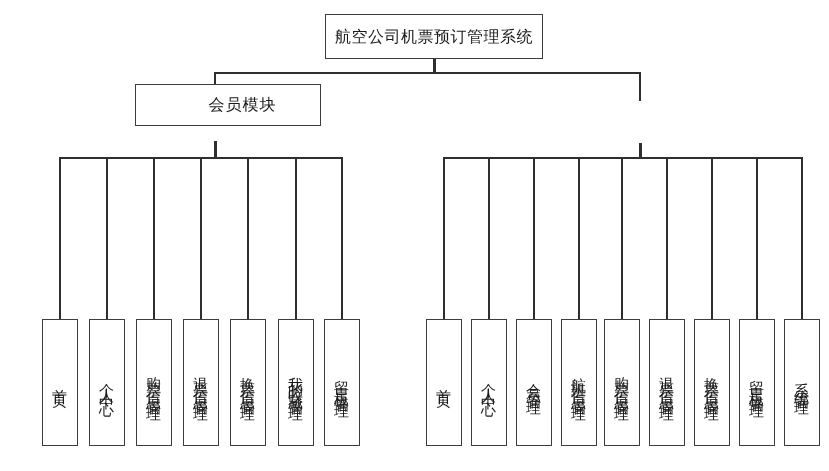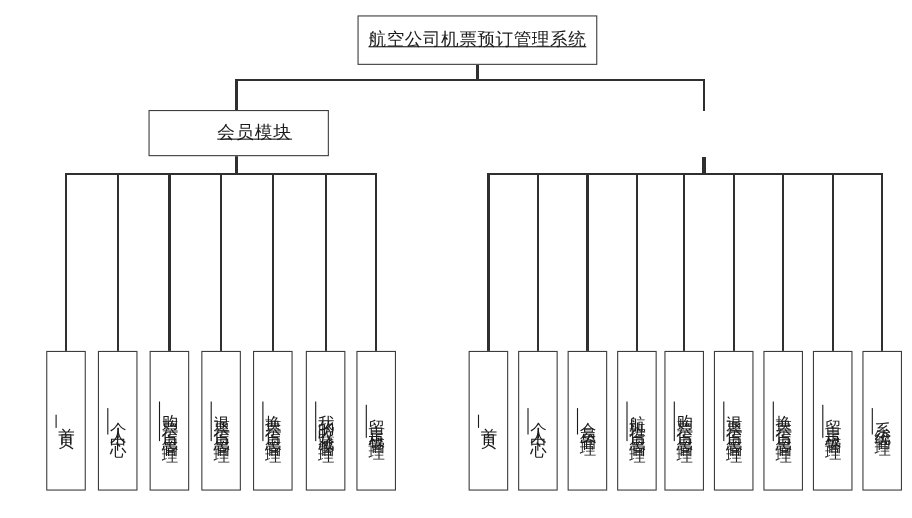--- a/index.html
+++ b/index.html
@@ -35,21 +35,20 @@
     position: absolute;
     box-sizing: border-box;
     background: #ffffff;
     border: 1.5px solid #3d3d3d;
     color: #1a1a1a;
     display: flex;
     align-items: center;
     justify-content: center;
     text-align: center;
     line-height: 1.25;
-    text-decoration: underline;
   }
   .node.root {
     font-size: 16px;
     letter-spacing: 0.5px;
   }
   .node.module {
     font-size: 16px;
     letter-spacing: 1px;
   }
   .node.leaf {
@@ -90,21 +89,21 @@
     <line x1="579" y1="158" x2="579" y2="320"></line>
     <line x1="622" y1="158" x2="622" y2="320"></line>
     <line x1="667" y1="158" x2="667" y2="320"></line>
     <line x1="712" y1="158" x2="712" y2="320"></line>
     <line x1="757" y1="158" x2="757" y2="320"></line>
     <line x1="802" y1="158" x2="802" y2="320"></line>
   </svg>
 
   <div class="node root" style="left:325px; top:14px; width:218px; height:45px;">航空公司机票预订管理系统</div>
 
-  <div class="node module" style="left:135px; top:100px; width:164px; height:42px;padding-left:29px;">会员模块</div>
+  <div class="node module" style="left:135px; top:84px; width:186px; height:42px;padding-left:29px;">会员模块</div>
 
   <div class="node leaf" style="left:42px;  top:319px; width:36px; height:127px;">首页</div>
   <div class="node leaf" style="left:89px;  top:319px; width:36px; height:127px;">个人中心</div>
   <div class="node leaf" style="left:136px; top:319px; width:36px; height:127px;">购票信息管理</div>
   <div class="node leaf" style="left:183px; top:319px; width:36px; height:127px;">退票信息管理</div>
   <div class="node leaf" style="left:230px; top:319px; width:36px; height:127px;">换票信息管理</div>
   <div class="node leaf" style="left:278px; top:319px; width:36px; height:127px;">我的收藏管理</div>
   <div class="node leaf" style="left:324px; top:319px; width:36px; height:127px;">留言板管理</div>
 
   <div class="node leaf" style="left:426px; top:319px; width:36px; height:127px;">首页</div>

